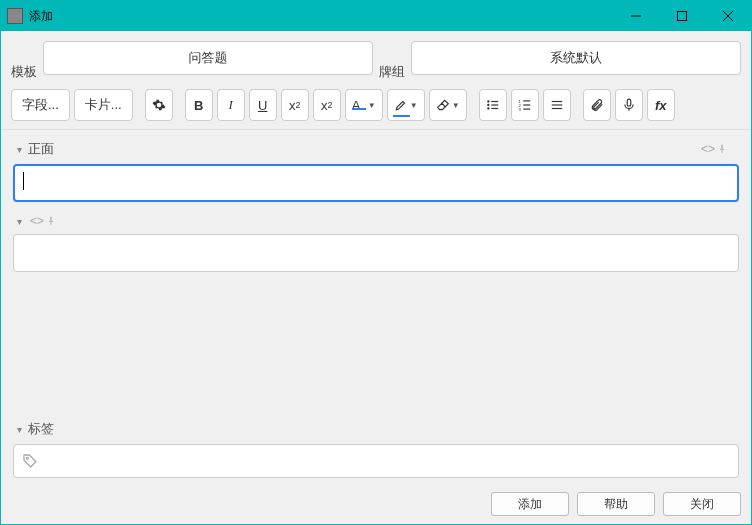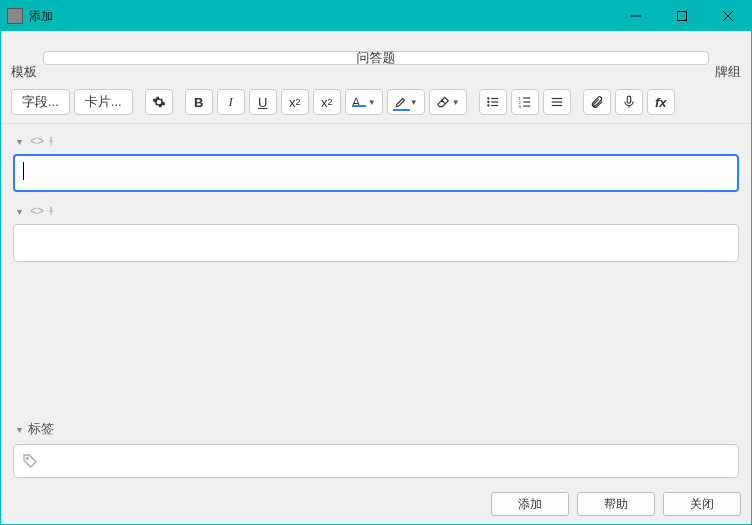--- a/index.html
+++ b/index.html
@@ -3,23 +3,23 @@
 <meta charset="utf-8">
 <style>
 * { box-sizing: border-box; margin: 0; padding: 0; font-family: "Microsoft YaHei", "Segoe UI", sans-serif; }
 body { width: 752px; height: 525px; background: #f0f0f0; border: 1px solid #00b8b8; display: flex; flex-direction: column; font-size: 13px; }
 .titlebar { height: 30px; background: #00b8b8; display: flex; align-items: center; padding-left: 6px; color: #000; font-size: 12px; }
 .titlebar .app-icon { width: 16px; height: 16px; background: #888; margin-right: 6px; border: 1px solid #555; display: inline-block; }
 .titlebar .title { flex: 1; }
 .titlebar .win-btn { width: 46px; height: 30px; display: flex; align-items: center; justify-content: center; font-size: 14px; }
 .topbar { display: flex; align-items: center; padding: 4px 10px; gap: 6px; background: #f0f0f0; font-size: 13px; }
 .topbar .label { color: #444; margin-top: 28px; }
-.topbar .selector { flex: 1; background: #fff; border: 1px solid #ccc; border-radius: 4px; height: 14px; display: flex; align-items: center; justify-content: center; color: #333; cursor: pointer; }
+.topbar .selector { flex: 1; background: #fff; border: 1px solid #ccc; border-radius: 4px; height: 34px; display: flex; align-items: center; justify-content: center; color: #333; cursor: pointer; }
 .toolbar { display: flex; align-items: center; padding: 4px 10px 8px 10px; gap: 4px; flex-wrap: wrap; border-bottom: 1px solid #ddd; }
-.tb-btn { min-width: 26px; height: 26px; border: 1px solid #ccc; border-radius: 4px; background: #fff; display: flex; align-items: center; justify-content: center; font-size: 13px; cursor: pointer; padding: 0 6px; color: #333; position: relative; }
+.tb-btn { min-width: 26px; height: 32px; border: 1px solid #ccc; border-radius: 4px; background: #fff; display: flex; align-items: center; justify-content: center; font-size: 13px; cursor: pointer; padding: 0 6px; color: #333; position: relative; }
 .tb-btn.wide { padding: 0 10px; }
 .tb-btn.icononly { padding: 0; width: 28px; }
 .tb-sep { width: 4px; }
 .bold { font-weight: bold; }
 .italic { font-style: italic; font-family: serif; }
 .underline { text-decoration: underline; }
 .sup-box { font-weight: normal; }
 .sup-box sup, .sup-box sub { font-size: 9px; }
 .dropdown-caret { font-size: 8px; margin-left: 2px; color: #555; }
 .content { flex: 1; overflow: auto; padding: 8px 12px 0 12px; background: #f0f0f0; }
@@ -64,20 +64,23 @@
       </svg>
   </div>
 </div>
 
 <div class="topbar">
   <span class="label">模板</span>
   <div class="selector">
       <span>问答题</span>
     </div>
   <span class="label">牌组</span>
+  <div class="selector">
+      <span>系统默认</span>
+    </div>
 </div>
 
 <div class="toolbar">
   <div class="tb-btn wide">
       <span>字段...</span>
     </div>
   <div class="tb-btn wide">
       <span>卡片...</span>
     </div>
   <div class="tb-sep"></div>
@@ -152,20 +155,21 @@
   </div>
   <div class="tb-btn icononly">
       <span style="font-style:italic;font-weight:bold;">fx</span>
     </div>
 </div>
 
 <div class="content">
   <div class="field-block">
     <div class="field-header">
       <span class="chev">▾</span>
+      <span class="name">正面</span>
       <span class="hicon">&lt;&gt;</span>
       <span class="hicon">
         <svg width="10" height="12" viewBox="0 0 24 24" fill="none" stroke="#aaa" stroke-width="2">
             <path d="M12 2v7l4 4H8l4-4V2zM12 13v9"></path>
           </svg>
       </span>
     </div>
     <div class="field-input focused" contenteditable="true" style=""><span class="cursor"></span></div>
   </div>
 

